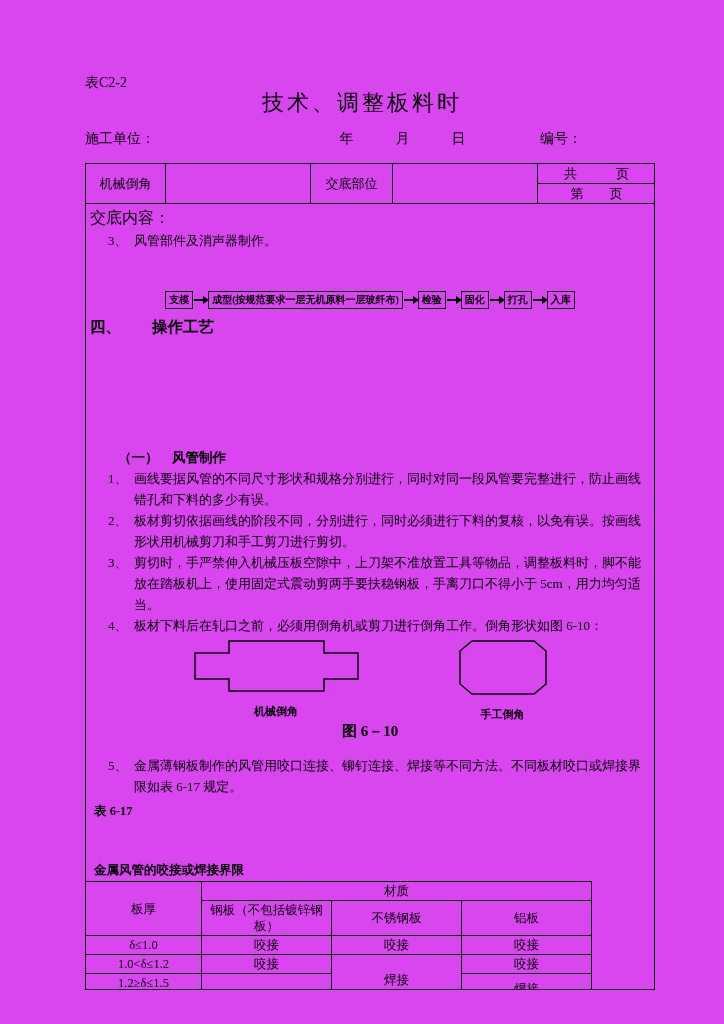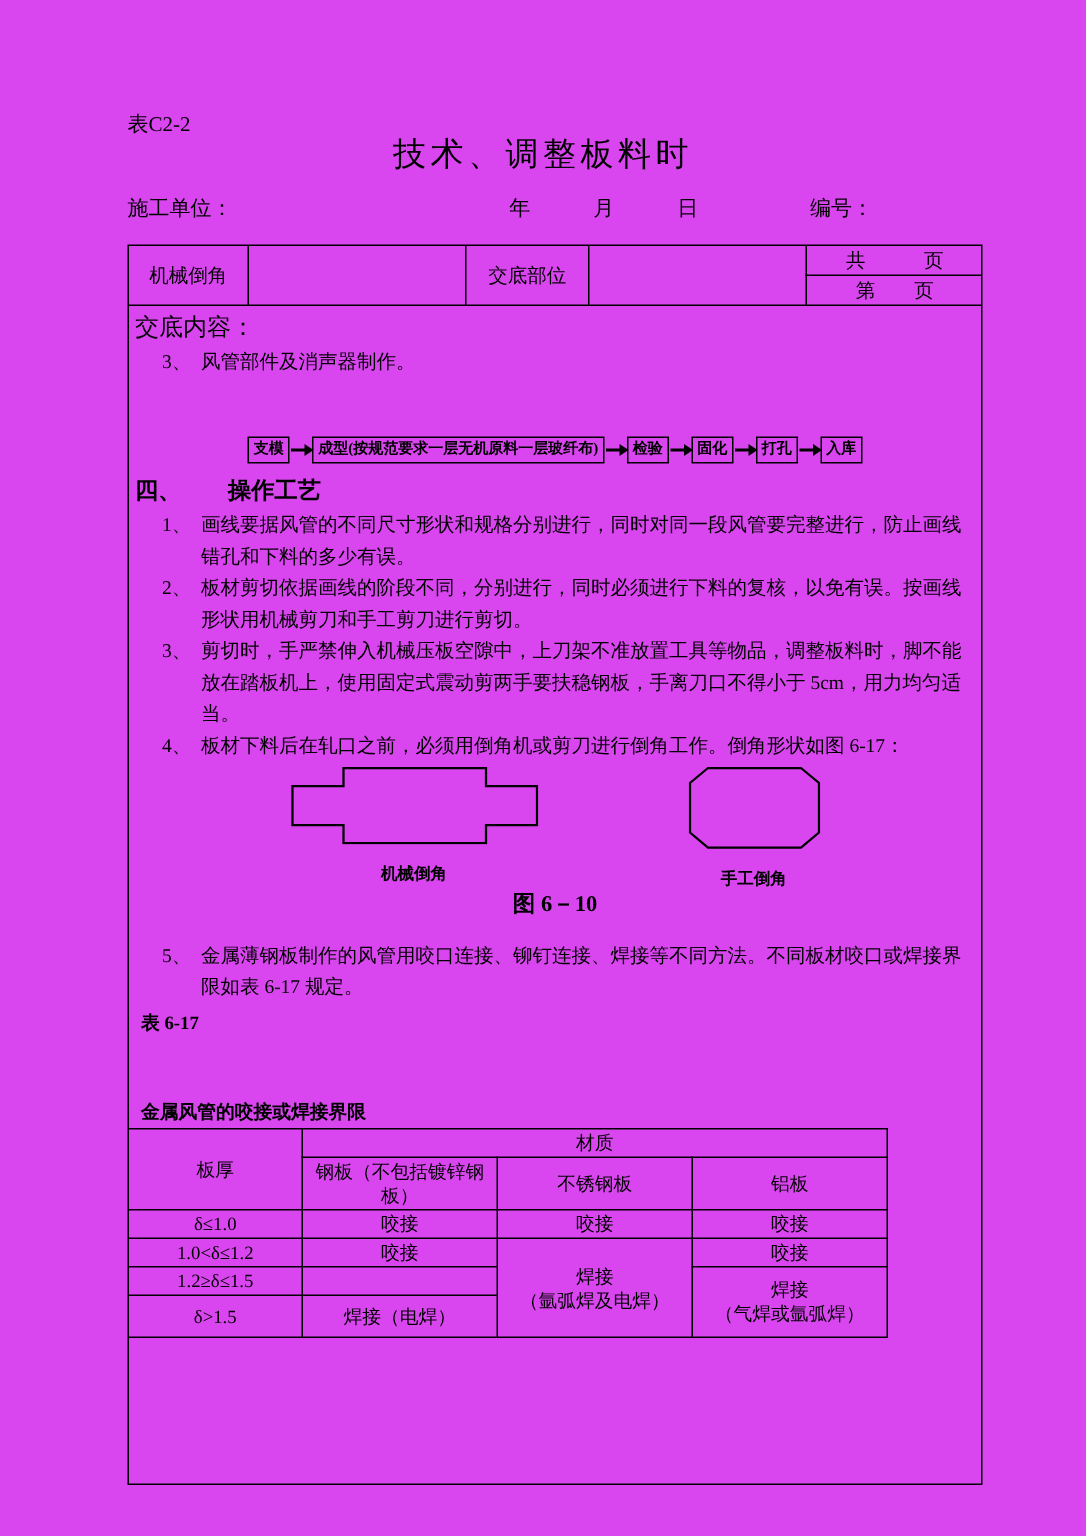--- a/index.html
+++ b/index.html
@@ -109,37 +109,38 @@
       <span class="flow-arrow"></span>
       <span class="flow-box">固化</span>
       <span class="flow-arrow"></span>
       <span class="flow-box">打孔</span>
       <span class="flow-arrow"></span>
       <span class="flow-box">入库</span>
     </div>
 
     <div class="section-heading">四、　　操作工艺</div>
 
+    <div class="sub-heading">（一）　风管制作</div>
 
     <div class="proc-list">
       <div class="proc-item">
         <span class="num-col">1、</span>
         <span class="txt">画线要据风管的不同尺寸形状和规格分别进行，同时对同一段风管要完整进行，防止画线错孔和下料的多少有误。</span>
       </div>
       <div class="proc-item">
         <span class="num-col">2、</span>
         <span class="txt">板材剪切依据画线的阶段不同，分别进行，同时必须进行下料的复核，以免有误。按画线形状用机械剪刀和手工剪刀进行剪切。</span>
       </div>
       <div class="proc-item">
         <span class="num-col">3、</span>
         <span class="txt">剪切时，手严禁伸入机械压板空隙中，上刀架不准放置工具等物品，调整板料时，脚不能放在踏板机上，使用固定式震动剪两手要扶稳钢板，手离刀口不得小于 5cm，用力均匀适当。</span>
       </div>
       <div class="proc-item">
         <span class="num-col">4、</span>
-        <span class="txt">板材下料后在轧口之前，必须用倒角机或剪刀进行倒角工作。倒角形状如图 6-17：</span>
+        <span class="txt">板材下料后在轧口之前，必须用倒角机或剪刀进行倒角工作。倒角形状如图 6-10：</span>
       </div>
     </div>
 
     <div class="figure-row">
       <div class="fig">
         <svg width="165" height="52" viewBox="0 0 165 52">
           <polygon points="35,1 130,1 130,13 164,13 164,39 130,39 130,51 35,51 35,39 1,39 1,13 35,13" fill="none" stroke="#000" stroke-width="1.5"></polygon>
         </svg>
         <div class="fig-label">机械倒角</div>
       </div>

